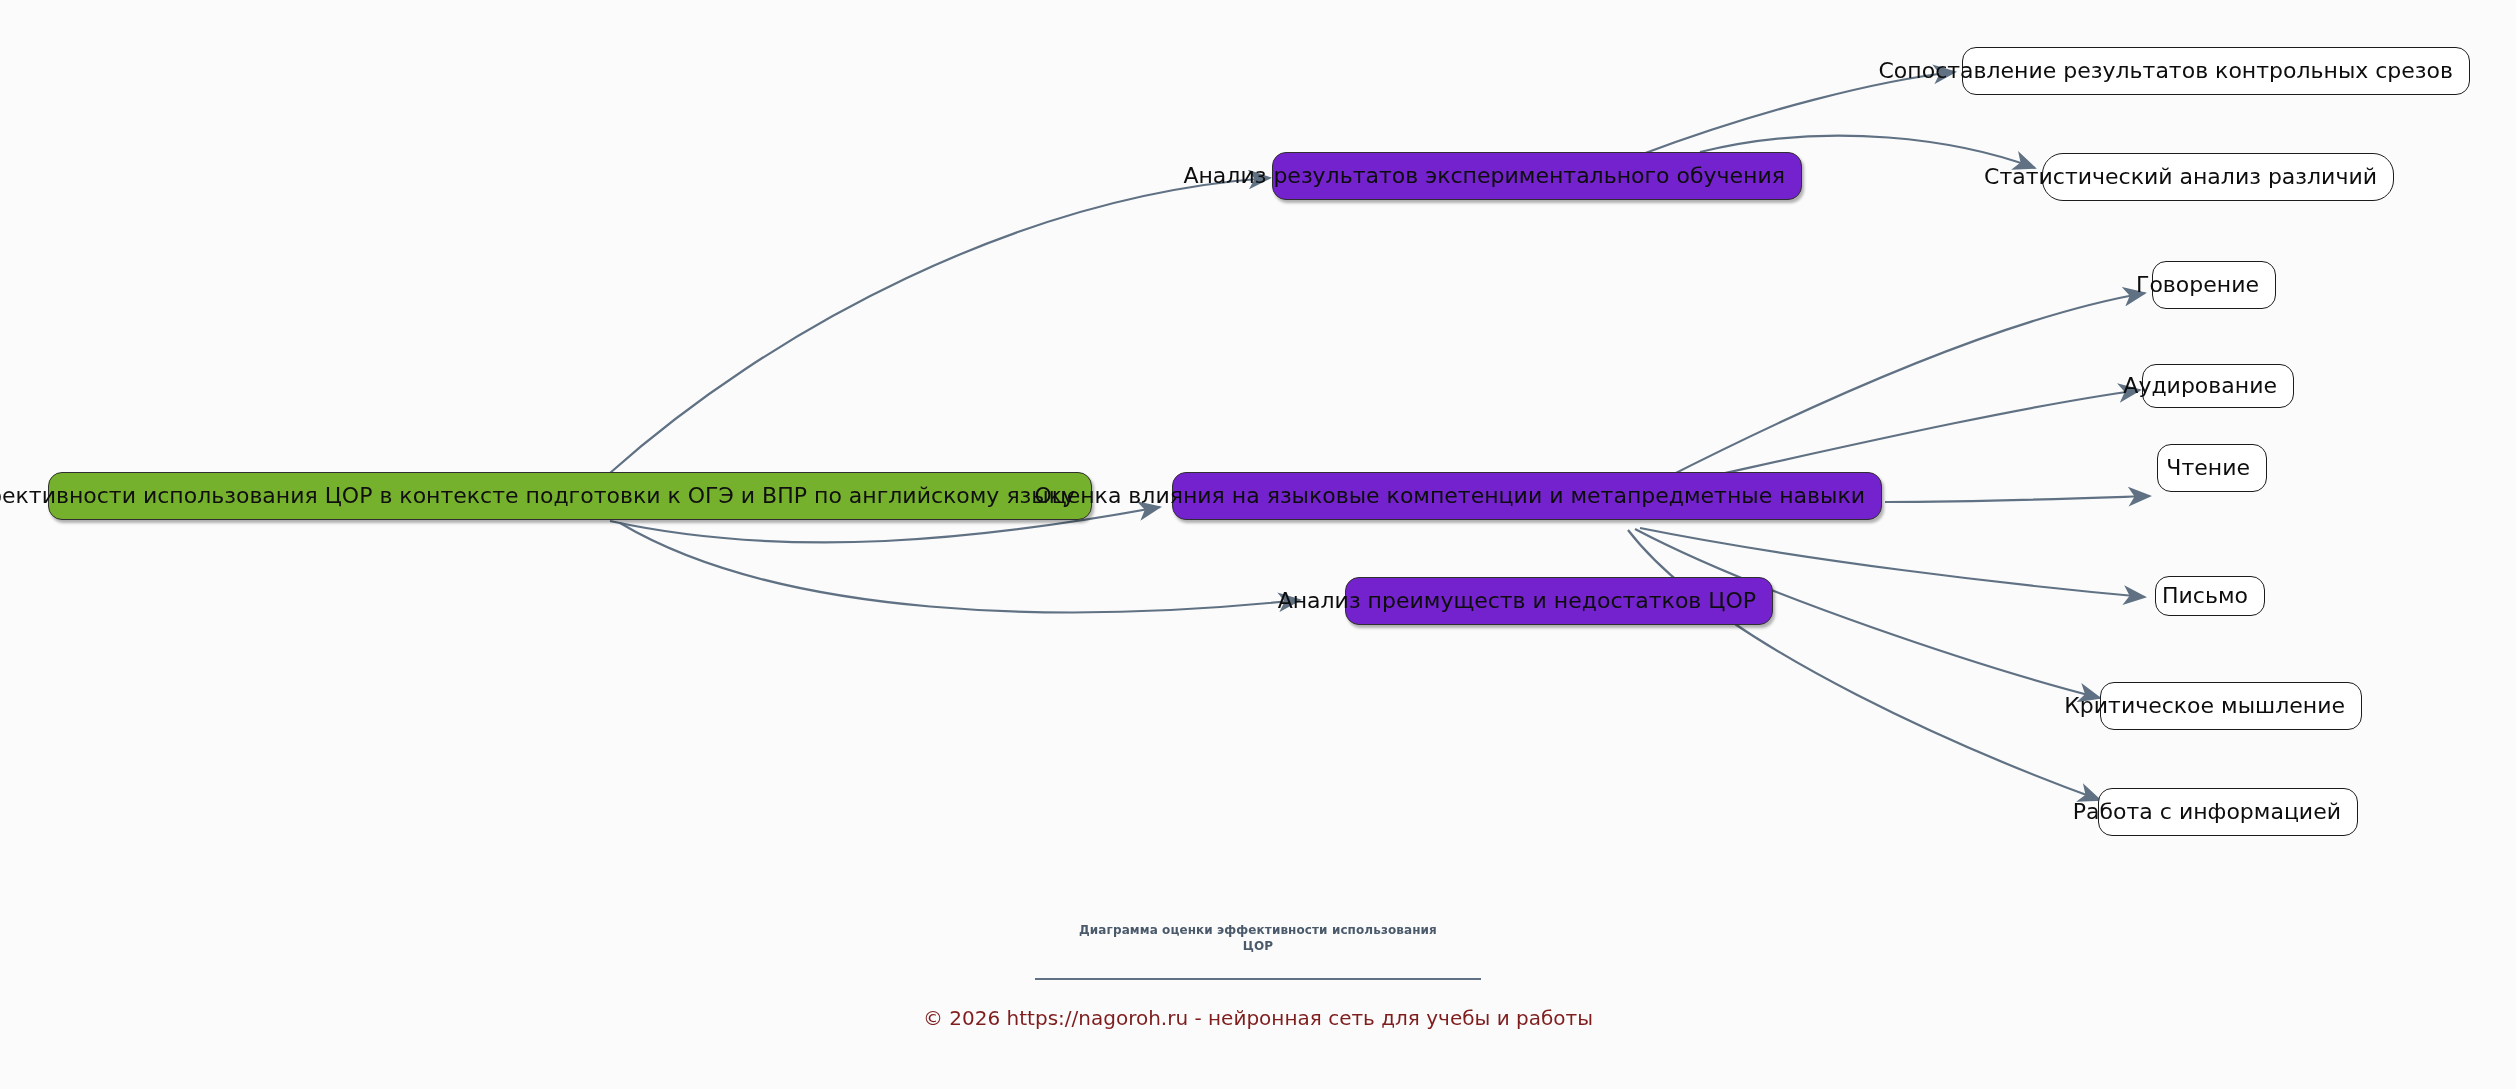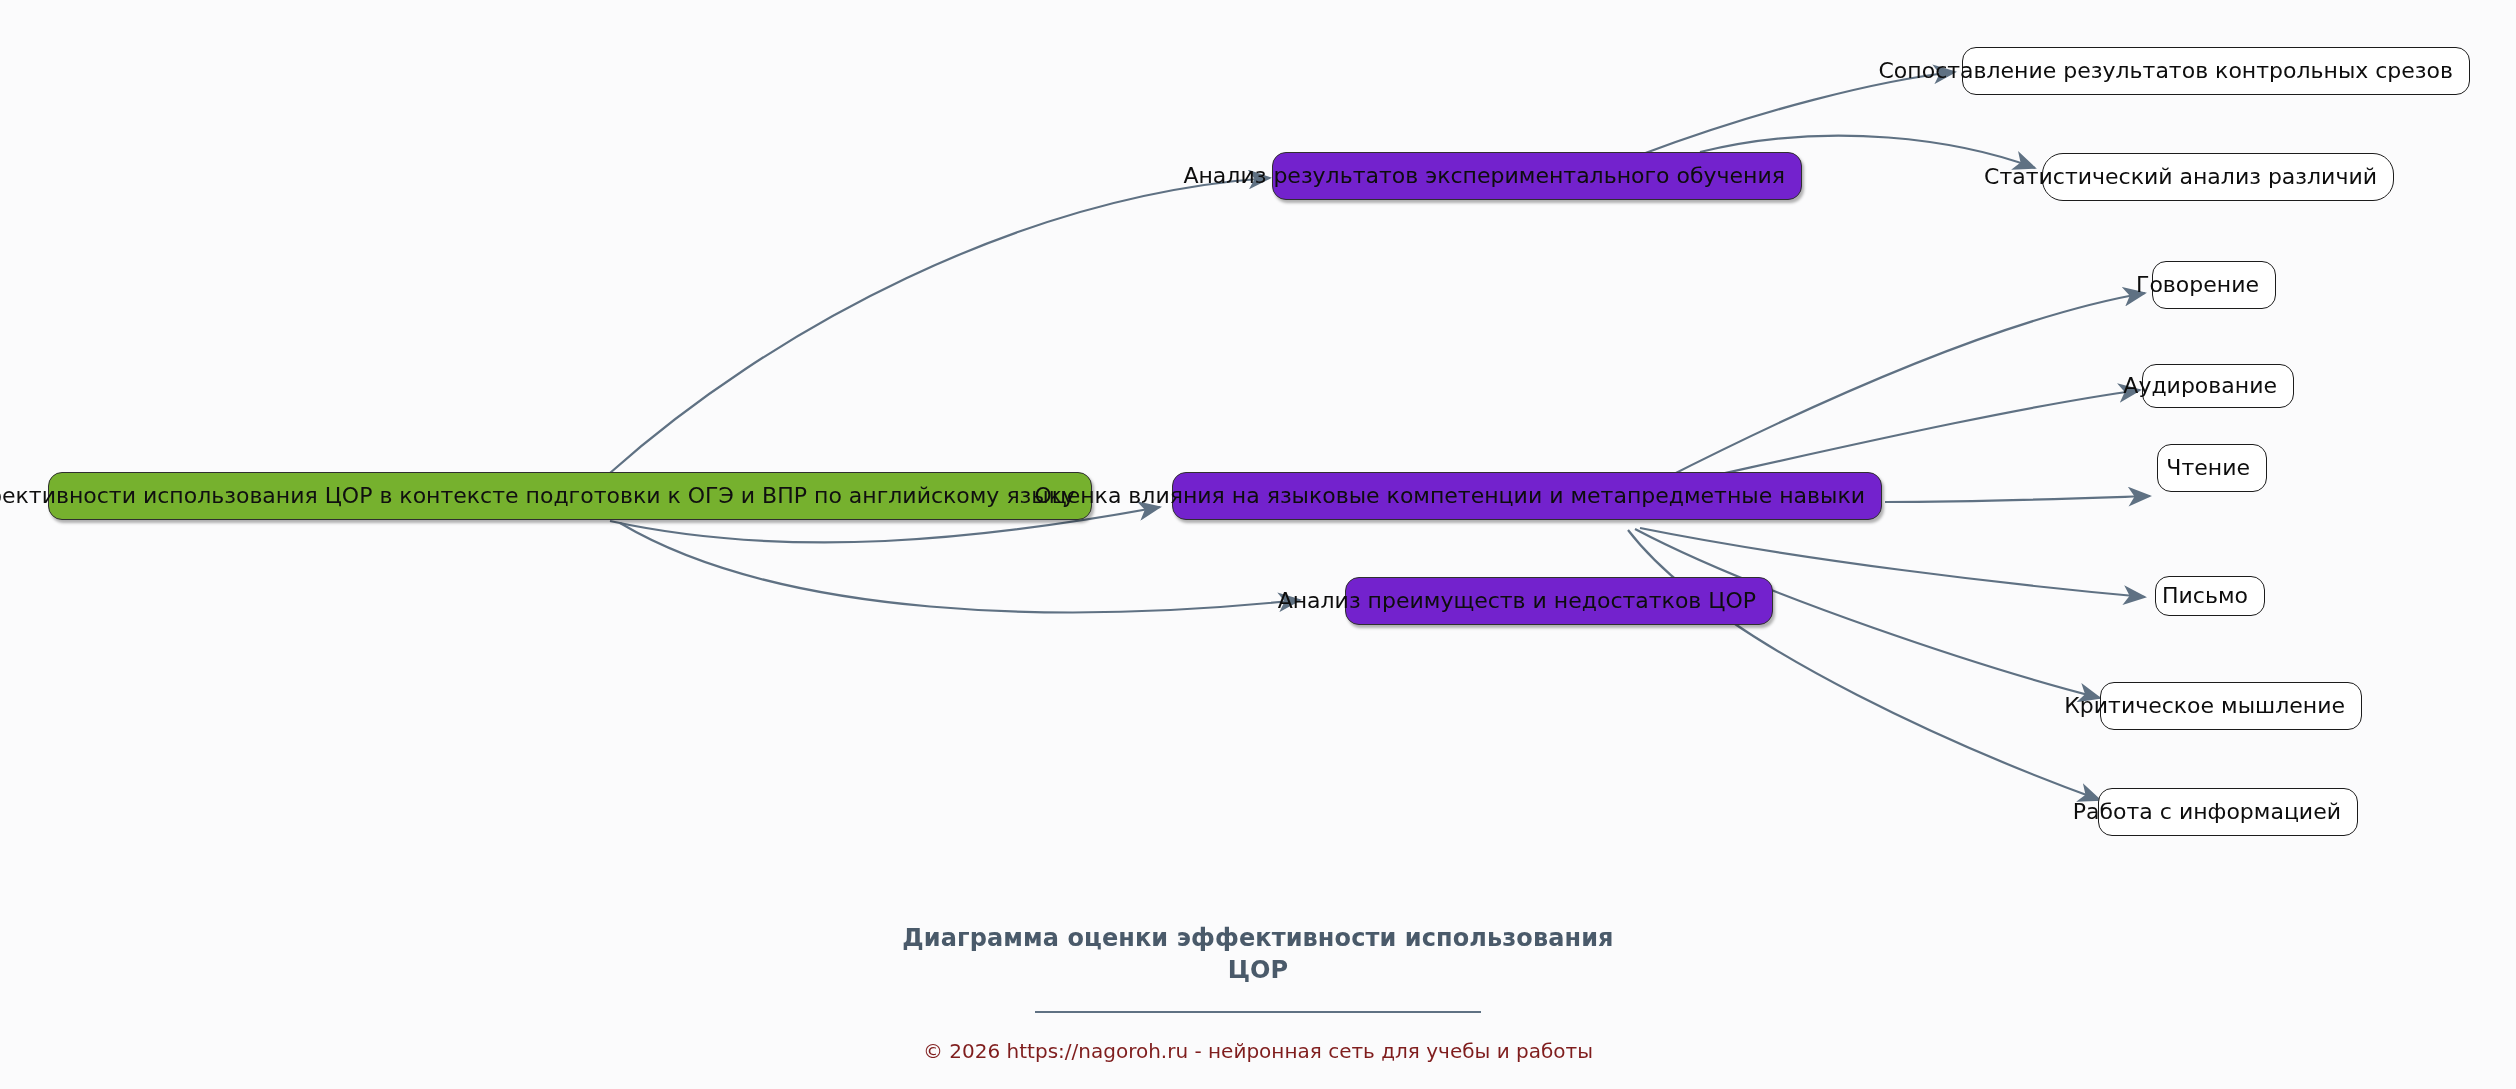--- a/index.html
+++ b/index.html
@@ -79,21 +79,21 @@
 
   .caption-block {
     position: absolute;
     left: 0;
     top: 922px;
     width: 2516px;
     text-align: center;
   }
 
   .caption-title {
-    font-size: 24px;
+    font-size: 12px;
     font-weight: bold;
     color: #4a5a6a;
     line-height: 1.35;
     letter-spacing: 0.1px;
   }
 
   .caption-rule {
     width: 446px;
     height: 0;
     border-top: 2px solid #5f7183;

